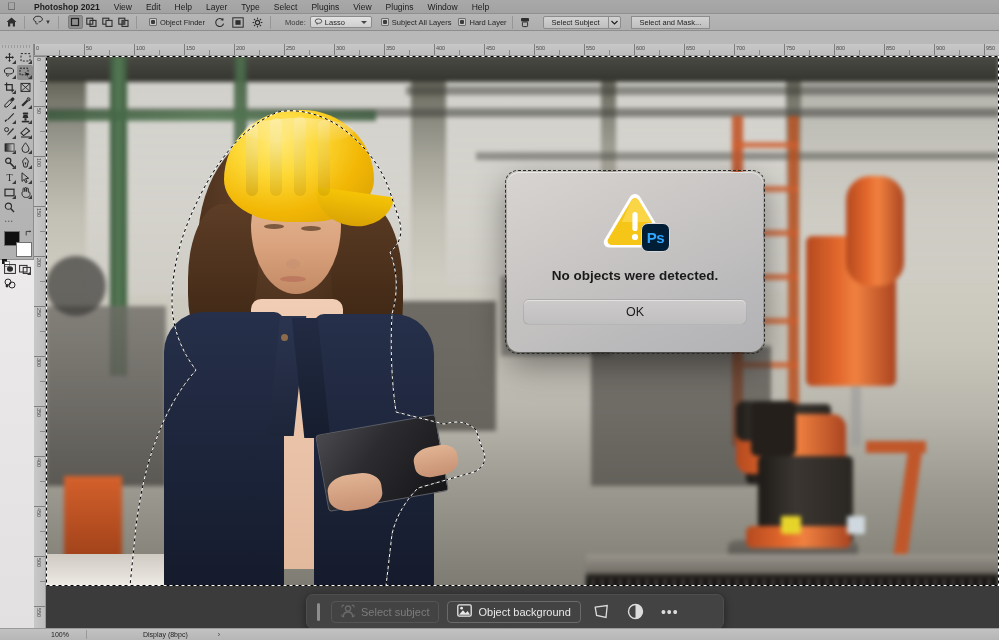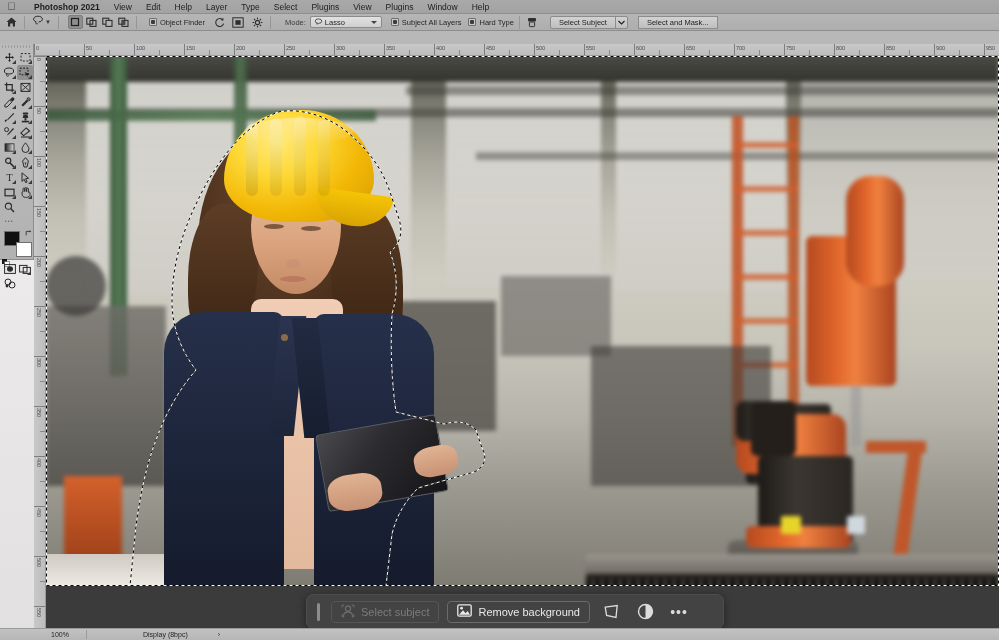--- a/index.html
+++ b/index.html
@@ -68,21 +68,21 @@
     width: 8px; height: 8px; border: 1px solid #6f6f6f;
     background: #c9c9c9; border-radius: 1px;
     display: flex; align-items: center; justify-content: center;
   }
   .ob-cb.checked::after {
     content: ""; width: 4px; height: 4px; background: #3c3c3c; border-radius: 1px;
   }
   .ob-label { font-size: 7.5px; color: #262626; white-space: nowrap; }
   .ob-mode-label { font-size: 7.5px; color: #3c3c3c; margin-left: 9px; margin-right: 4px; }
   .ob-select {
-    width: 72px; height: 12px;
+    width: 62px; height: 12px;
     background: linear-gradient(#e2e2e2, #cfcfcf);
     border: 1px solid #8b8b8b; border-radius: 2px;
     display: flex; align-items: center; padding: 0 3px;
     font-size: 7.5px; color: #1e1e1e; position: relative;
   }
   .ob-select .lasso-ic { margin-right: 2px; display:flex; }
   .ob-select::after {
     content: ""; position: absolute; right: 4px; top: 4px;
     border-left: 3px solid transparent; border-right: 3px solid transparent;
     border-top: 3px solid #444;
@@ -498,21 +498,21 @@
           </svg>
       </span>
       <span>Lasso</span>
     </div>
     <div class="ob-checkitem" style="margin-left:9px">
       <span class="ob-cb checked"></span>
       <span class="ob-label">Subject All Layers</span>
     </div>
     <div class="ob-checkitem">
       <span class="ob-cb checked"></span>
-      <span class="ob-label">Hard Type</span>
+      <span class="ob-label">Hard Layer</span>
     </div>
     <div class="ob-sep"></div>
     <div class="ob-icon">
       <svg width="12" height="11" viewBox="0 0 12 11">
           <rect x="2" y="1" width="8" height="3.4" rx="1" fill="#2e2e2e"></rect>
           <rect x="3.4" y="5" width="5.2" height="4.6" rx="0.8" fill="none" stroke="#2e2e2e" stroke-width="1"></rect>
         </svg>
     </div>
     <div class="ob-btn-group">
       <div class="ob-btn">Select Subject</div>
@@ -931,20 +931,37 @@
           C168,110 196,70 232,56 Z"></path>
 
         <rect class="under" x="0.5" y="0.5" width="952" height="529"></rect>
         <rect x="0.5" y="0.5" width="952" height="529"></rect>
       </svg>
     </div>
 
     <div class="canvas-gray-band"></div>
   </div>
 
+  <div class="modal">
+    <div class="modal-ants"></div>
+    <div class="warn-wrap">
+      <svg class="warn-tri" width="66" height="58" viewBox="0 0 66 58">
+        <path d="M28.2 4.5 C30.3 1 35.7 1 37.8 4.5 L63.5 47.5 C65.6 51 63 55.5 59 55.5 H7 C3 55.5 0.4 51 2.5 47.5 Z" fill="#ffffff"></path>
+        <path d="M29.6 8 C31.2 5.3 34.8 5.3 36.4 8 L59.8 47 C61.4 49.7 59.5 53 56.4 53 H9.6 C6.5 53 4.6 49.7 6.2 47 Z" fill="#f5c518"></path>
+        <path d="M29.6 8 C31.2 5.3 34.8 5.3 36.4 8 L50 30 L20 30 Z" fill="#fbd954" opacity="0.75"></path>
+        <rect x="30.4" y="20" width="5.2" height="19" rx="2.6" fill="#ffffff"></rect>
+        <circle cx="33" cy="45" r="3.1" fill="#ffffff"></circle>
+      </svg>
+      <div class="ps-badge">
+        <span>Ps</span>
+      </div>
+    </div>
+    <div class="modal-msg">No objects were detected.</div>
+    <div class="modal-ok">OK</div>
+  </div>
 
   <div class="taskbar">
     <div class="tb-grip"></div>
     <div class="tb-btn disabled">
       <span>
         <svg width="14" height="14" viewBox="0 0 14 14">
             <circle cx="7" cy="4.6" r="2.6" fill="none" stroke="#8a8a8a" stroke-width="1.3"></circle>
             <path d="M2.2 12.4 C2.6 9.4 4.6 8 7 8 c2.4 0 4.4 1.4 4.8 4.4" fill="none" stroke="#8a8a8a" stroke-width="1.3"></path>
             <path d="M1 1.4 h2.2 M1 1.4 v2.2 M13 1.4 h-2.2 M13 1.4 v2.2 M1 12.6 h2.2 M1 12.6 v-2.2 M13 12.6 h-2.2 M13 12.6 v-2.2" stroke="#8a8a8a" stroke-width="1.1" fill="none"></path>
           </svg>
@@ -952,21 +969,21 @@
       <span>Select subject</span>
     </div>
     <div class="tb-btn">
       <span>
         <svg width="15" height="13" viewBox="0 0 15 13">
             <rect x="0.8" y="0.8" width="13.4" height="11.4" rx="1.4" fill="none" stroke="#e9e9e9" stroke-width="1.3"></rect>
             <circle cx="4.6" cy="4.2" r="1.4" fill="#e9e9e9"></circle>
             <path d="M2 10.8 L6 6.2 L8.6 9.2 L10.6 7 L13 10.8 Z" fill="#e9e9e9"></path>
           </svg>
       </span>
-      <span>Remove background</span>
+      <span>Object background</span>
     </div>
     <div class="tb-icon-btn">
       <svg width="17" height="16" viewBox="0 0 17 16">
           <path d="M2.2 3.2 L14.2 1.6 L13 13.4 L3.6 11.4 Z" fill="none" stroke="#dcdcdc" stroke-width="1.3"></path>
         </svg>
     </div>
     <div class="tb-icon-btn">
       <svg width="17" height="17" viewBox="0 0 17 17">
           <circle cx="8.5" cy="8.5" r="7" fill="none" stroke="#dcdcdc" stroke-width="1.4"></circle>
           <path d="M8.5 1.5 a7 7 0 0 1 0 14 Z" fill="#dcdcdc"></path>

